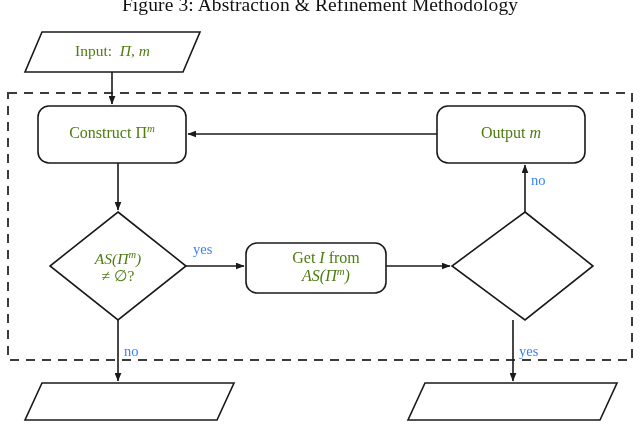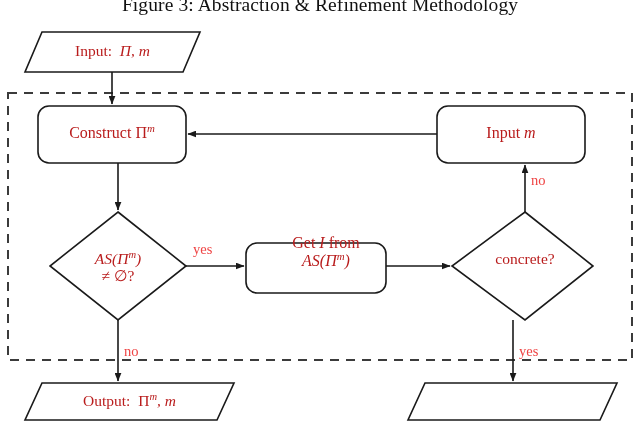--- a/index.html
+++ b/index.html
@@ -43,33 +43,33 @@
     top: 0;
     width: 640px;
     height: 424px;
   }
 
   
   .node-label {
     position: absolute;
     text-align: center;
     font-family: "Liberation Serif", "DejaVu Serif", serif;
-    color: #b91c1c;
+    color: #4d7c0f;
     line-height: 1.12;
     white-space: nowrap;
     pointer-events: none;
   }
   .lbl-io   { font-size: 15.5px; }
   .lbl-proc { font-size: 16px; }
   .lbl-dec  { font-size: 15.5px; }
   .edge-label {
     position: absolute;
     font-family: "Liberation Serif", "DejaVu Serif", serif;
     font-size: 14.5px;
-    color: #ef4444;
+    color: #3b82f6;
     white-space: nowrap;
     pointer-events: none;
   }
   .math-it { font-style: italic; }
   .sup {
     font-size: 0.68em;
     vertical-align: super;
     font-style: italic;
     line-height: 0;
   }
@@ -127,50 +127,45 @@
     <span>Input:</span>
     &nbsp;<span class="math-it">Π, m</span>
   </div>
 
   <div class="node-label lbl-proc" style="left:38px; top:124px; width:148px;">
     <span>Construct</span>
     <span>Π</span><span class="sup">m</span>
   </div>
 
   <div class="node-label lbl-proc" style="left:437px; top:124px; width:148px;">
-    <span>Input</span>
+    <span>Output</span>
     <span class="math-it">m</span>
   </div>
 
   <div class="node-label lbl-dec" style="left:50px; top:250px; width:136px;">
     <div>
       <span class="math-it">AS(Π</span><span class="sup">m</span><span class="math-it">)</span>
     </div>
     <div>≠ ∅?</div>
   </div>
 
-  <div class="node-label lbl-proc" style="left:246px; top:234px; width:160px;">
+  <div class="node-label lbl-proc" style="left:246px; top:249px; width:160px;">
     <div>
       <span>Get</span>
       <span class="math-it">I</span>
       <span>from</span>
     </div>
     <div>
       <span class="math-it">AS(Π</span><span class="sup">m</span><span class="math-it">)</span>
     </div>
   </div>
 
   <div class="node-label lbl-dec" style="left:455px; top:250px; width:140px;">
-    <div>concrete?</div>
   </div>
 
-  <div class="node-label lbl-io" style="left:25px; top:392px; width:209px;">
-    <span>Output:</span>
-    &nbsp;<span>Π</span><span class="sup">m</span><span class="math-it">, m</span>
-  </div>
 
 
   <div class="edge-label" style="left:193px; top:241px;">yes</div>
 
   <div class="edge-label" style="left:124px; top:343px;">no</div>
 
   <div class="edge-label" style="left:531px; top:172px;">no</div>
 
   <div class="edge-label" style="left:519px; top:343px;">yes</div>
 

